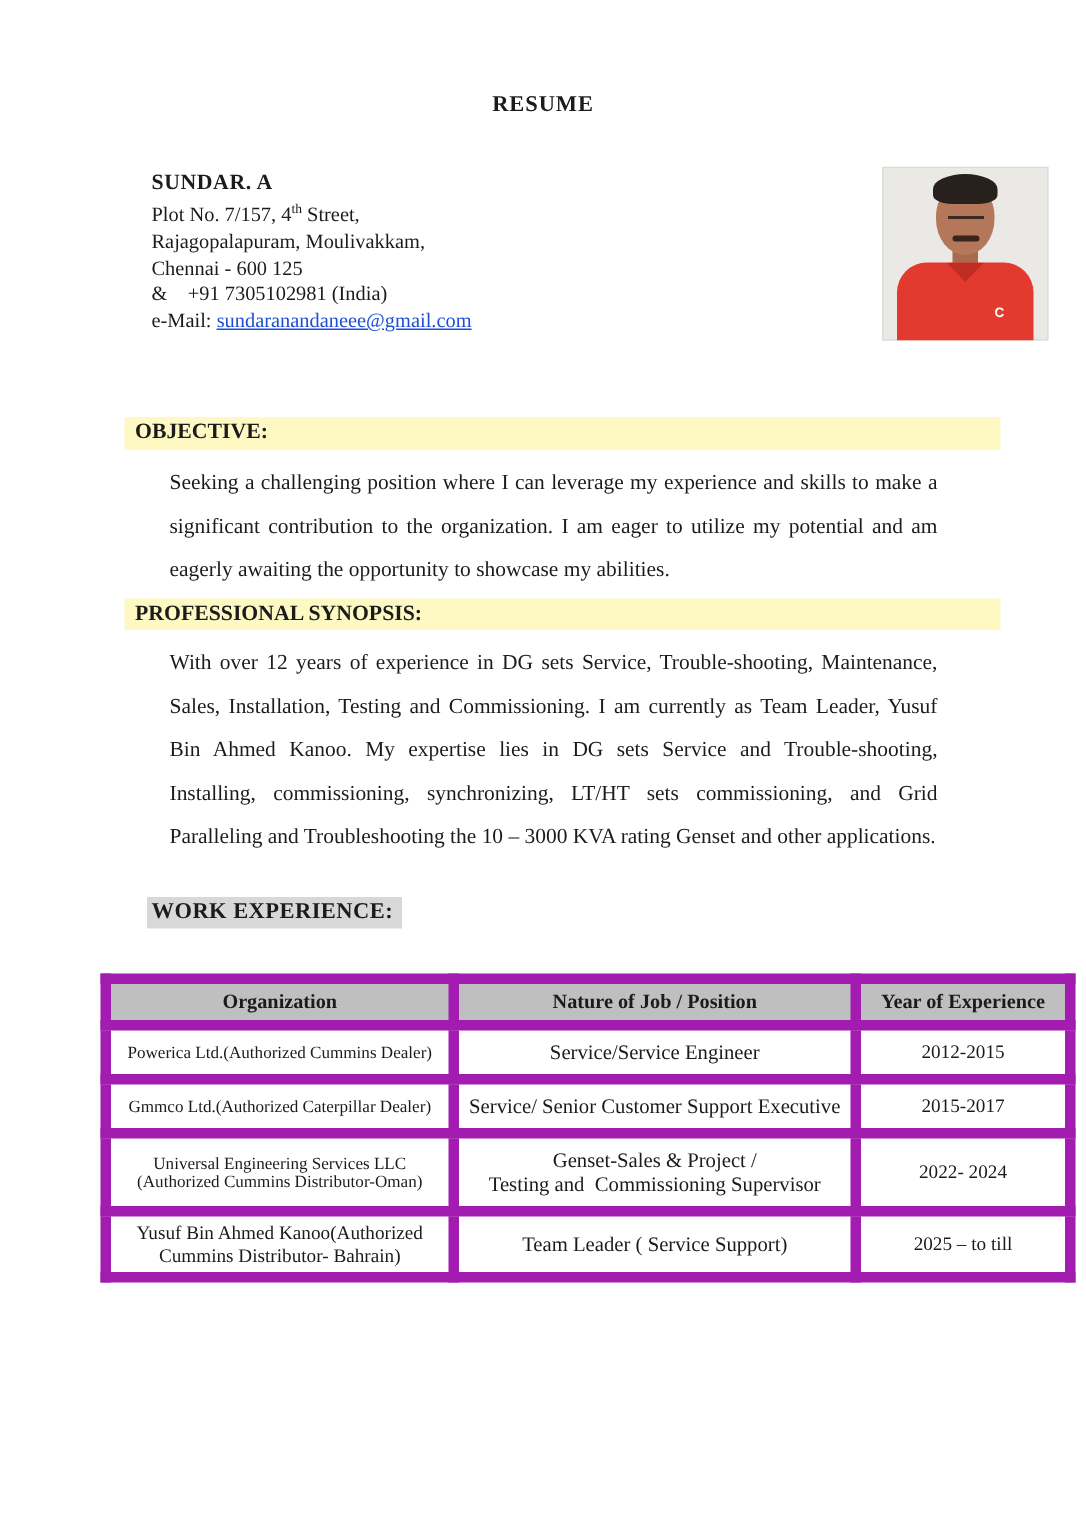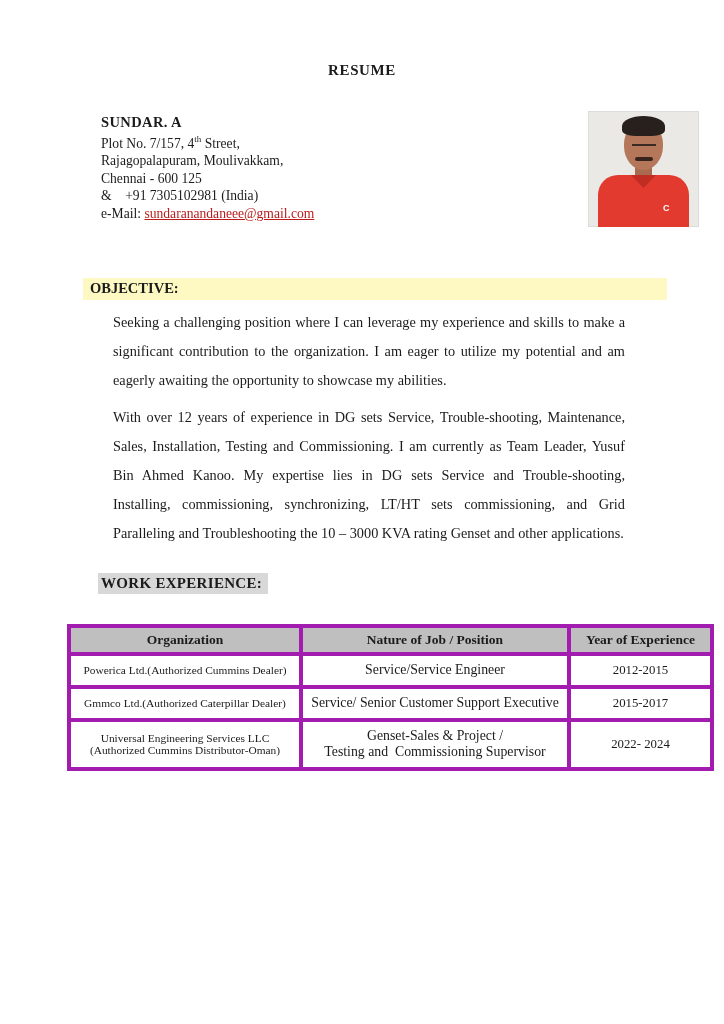--- a/index.html
+++ b/index.html
@@ -17,21 +17,21 @@
     text-align:center;
     font-weight:bold;
     font-size:15px;
     letter-spacing:.6px;
   }
   
   .header-block{position:relative;margin:34px 0 0 96px;height:124px;}
   .contact-name{font-weight:bold;font-size:14.5px;line-height:18px;letter-spacing:.4px;}
   .contact-line{font-size:13.6px;line-height:17.6px;white-space:pre;}
   .contact-line sup{font-size:9px;}
-  .email-link{color:#b91c1c;text-decoration:underline;cursor:pointer;}
+  .email-link{color:#1d4ed8;text-decoration:underline;cursor:pointer;}
   .photo{
     position:absolute;left:487px;top:-2px;width:111px;height:116px;
     background:#eae9e6;overflow:hidden;box-shadow:0 0 0 1px #dcdcda inset;
   }
   .photo .face{position:absolute;left:36px;top:11px;width:39px;height:48px;background:#b5775a;border-radius:46% 46% 50% 50%;}
   .photo .hair{position:absolute;left:34px;top:5px;width:43px;height:20px;background:#28201d;border-radius:50% 50% 30% 30%;}
   .photo .brow{position:absolute;left:44px;top:33px;width:24px;height:2px;background:#3a2a22;}
   .photo .mustache{position:absolute;left:47px;top:46px;width:18px;height:4px;background:#38241c;border-radius:2px;}
   .photo .neck{position:absolute;left:47px;top:55px;width:17px;height:14px;background:#a96b50;}
   .photo .shirt{position:absolute;left:10px;top:64px;width:91px;height:52px;background:#e23a2e;border-radius:20px 20px 0 0;}
@@ -58,21 +58,21 @@
     font-weight:bold;font-size:15px;letter-spacing:.3px;
     padding:2px 6px 2px 3px;
   }
   table.we{
     margin:30px 0 0 62px;
     border-collapse:collapse;
     width:643px;
     table-layout:fixed;
   }
   table.we th,table.we td{
-    border:4px solid #a21caf;
+    border:7px solid #a21caf;
     text-align:center;vertical-align:middle;
     padding:1px 3px;
   }
   table.we{border:2px solid #3a3a3a;}
   table.we th{
     background:#bfbfbf;
     font-weight:bold;font-size:13.5px;height:22px;
   }
   col.c-org{width:232px;}
   col.c-pos{width:268px;}
@@ -109,20 +109,21 @@
       <div class="mustache"></div>
       <div class="shirt"></div>
       <div class="collar"></div>
       <div class="shirt-logo">C</div>
     </div>
   </div>
 
   <div class="section-bar bar-objective">OBJECTIVE:</div>
   <div class="para">Seeking a challenging position where I can leverage my experience and skills to make a significant contribution to the organization. I am eager to utilize my potential and am eagerly awaiting the opportunity to showcase my abilities.</div>
 
+  <div class="section-bar bar-synopsis">PROFESSIONAL SYNOPSIS:</div>
   <div class="para">With over 12 years of experience in DG sets Service, Trouble-shooting, Maintenance, Sales, Installation, Testing and Commissioning. I am currently as Team Leader, Yusuf Bin Ahmed Kanoo. My expertise lies in DG sets Service and Trouble-shooting, Installing, commissioning, synchronizing, LT/HT sets commissioning, and Grid Paralleling and Troubleshooting the 10 – 3000 KVA rating Genset and other applications.</div>
 
   <div class="we-heading-wrap">
     <span class="we-heading">WORK EXPERIENCE:</span>
   </div>
 
   <table class="we">
     <colgroup>
         <col class="c-org">
         <col class="c-pos">
@@ -146,16 +147,22 @@
         <td class="pos">Service/ Senior Customer Support Executive</td>
         <td class="year">2015-2017</td>
       </tr>
       <tr class="r-tall">
         <td class="org pre">Universal Engineering Services LLC
 (Authorized Cummins Distributor-Oman)</td>
         <td class="pos pre">Genset-Sales &amp; Project /
 Testing and  Commissioning Supervisor</td>
         <td class="year">2022- 2024</td>
       </tr>
+      <tr class="r-last">
+        <td class="org pre">Yusuf Bin Ahmed Kanoo(Authorized
+Cummins Distributor- Bahrain)</td>
+        <td class="pos">Team Leader ( Service Support)</td>
+        <td class="year">2025 – to till</td>
+      </tr>
     </tbody>
   </table>
 
 </div>
 
 </body></html>

